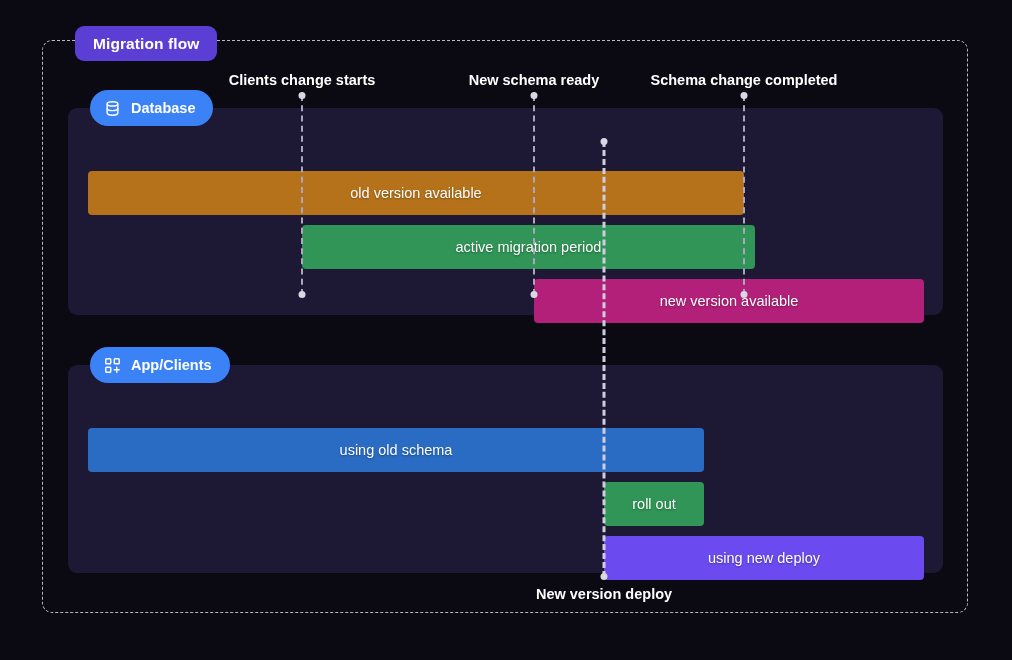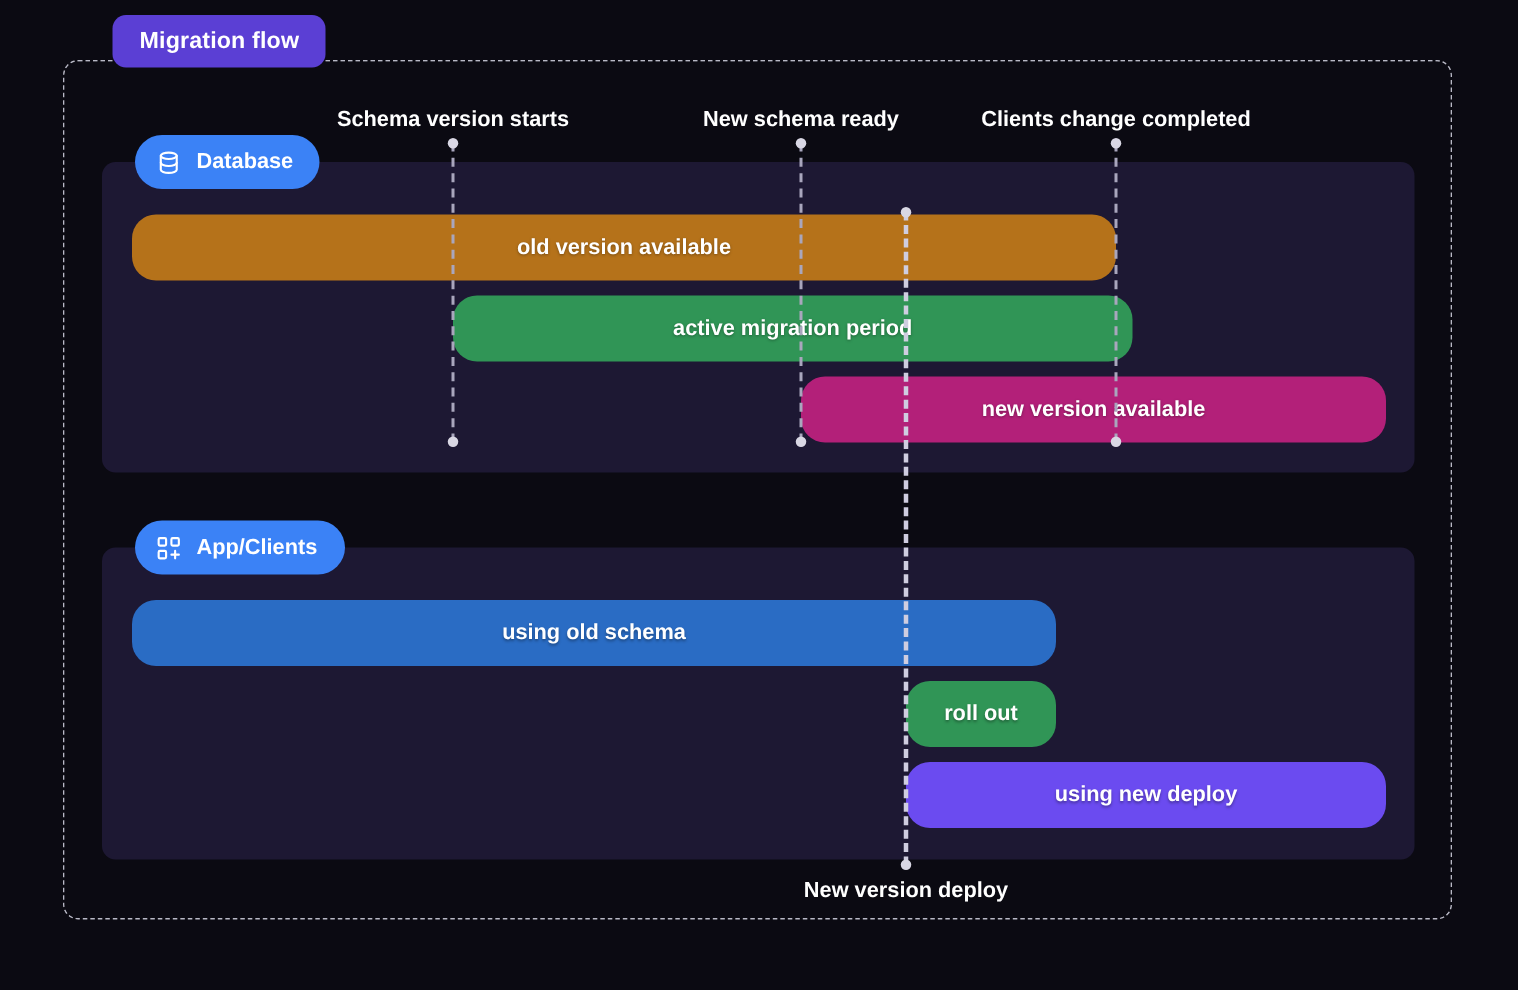--- a/index.html
+++ b/index.html
@@ -20,21 +20,21 @@
     position: absolute;
     left: 42px; top: 40px;
     width: 926px; height: 573px;
     border: 1.5px dashed #b9b9c6;
     border-radius: 10px;
   }
 
   
   .flow-badge {
     position: absolute;
-    left: 75px; top: 10px;
+    left: 75px; top: 26px;
     height: 35px;
     padding: 0 18px;
     display: flex; align-items: center; justify-content: center;
     background: #5b3fd4;
     color: #ffffff;
     border-radius: 9px;
     font-size: 15.5px;
     font-weight: bold;
     letter-spacing: .1px;
     z-index: 7;
@@ -116,26 +116,27 @@
     font-size: 14.5px;
     font-weight: bold;
   }
 
   
   .bar {
     position: absolute;
     display: flex;
     align-items: center;
     justify-content: center;
-    border-radius: 16px;
-    color: #ffffff;
-    font-size: 14.5px;
-    font-weight: bold;
+    border-radius: 4px;
+    color: #ffffff;
+    font-size: 14.5px;
+    font-weight: normal;
     z-index: 3;
     text-shadow: 0 1px 2px rgba(0,0,0,.35);
+    margin-top: 28px;
   }
   .bar span { position: relative; z-index: 2; }
 </style>
 </head>
 <body>
 
 <div id="root">
 
   <div class="frame"></div>
 
@@ -164,35 +165,35 @@
         <rect x="2.5" y="2.5" width="7" height="7" rx="1.2"></rect>
         <rect x="14.5" y="2.5" width="7" height="7" rx="1.2"></rect>
         <rect x="2.5" y="14.5" width="7" height="7" rx="1.2"></rect>
         <path d="M18 14.5v7M14.5 18h7"></path>
       </svg>
     </span>
     <span>App/Clients</span>
   </div>
 
   <div class="marker" id="marker-0" style="left: 302px; top: 95px; height: 200px; width: 0px;">
-    <div class="m-label">Schema version starts</div>
+    <div class="m-label">Clients change starts</div>
     <div class="m-line"></div>
     <div class="m-dot top"></div>
     <div class="m-dot bot"></div>
   </div>
 
   <div class="marker" id="marker-1" style="left: 534px; top: 95px; height: 200px; width: 0px;">
     <div class="m-label">New schema ready</div>
     <div class="m-line"></div>
     <div class="m-dot top"></div>
     <div class="m-dot bot"></div>
   </div>
 
   <div class="marker" id="marker-2" style="left: 744px; top: 95px; height: 200px; width: 0px;">
-    <div class="m-label">Clients change completed</div>
+    <div class="m-label">Schema change completed</div>
     <div class="m-line"></div>
     <div class="m-dot top"></div>
     <div class="m-dot bot"></div>
   </div>
 
   <div class="marker" id="deploy-marker" style="left: 604px; top: 141px; height: 436px; width: 0px;">
     <div class="m-line"></div>
     <div class="m-dot top"></div>
     <div class="m-dot bot"></div>
     <div class="m-label-bottom">New version deploy</div>

